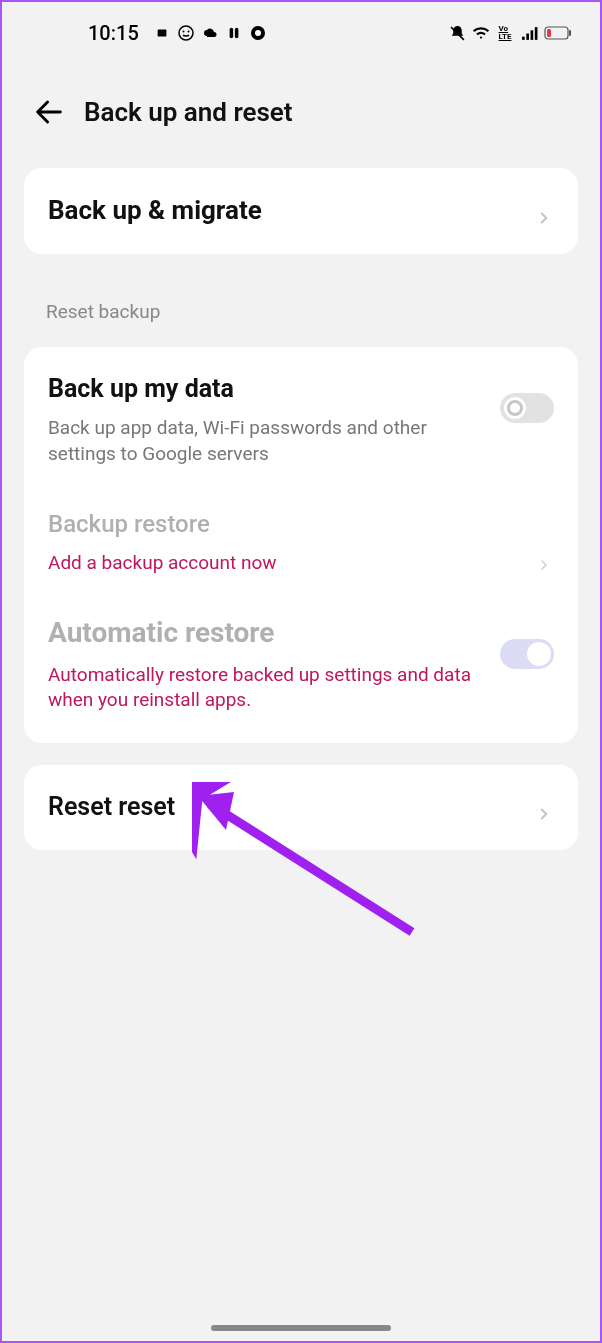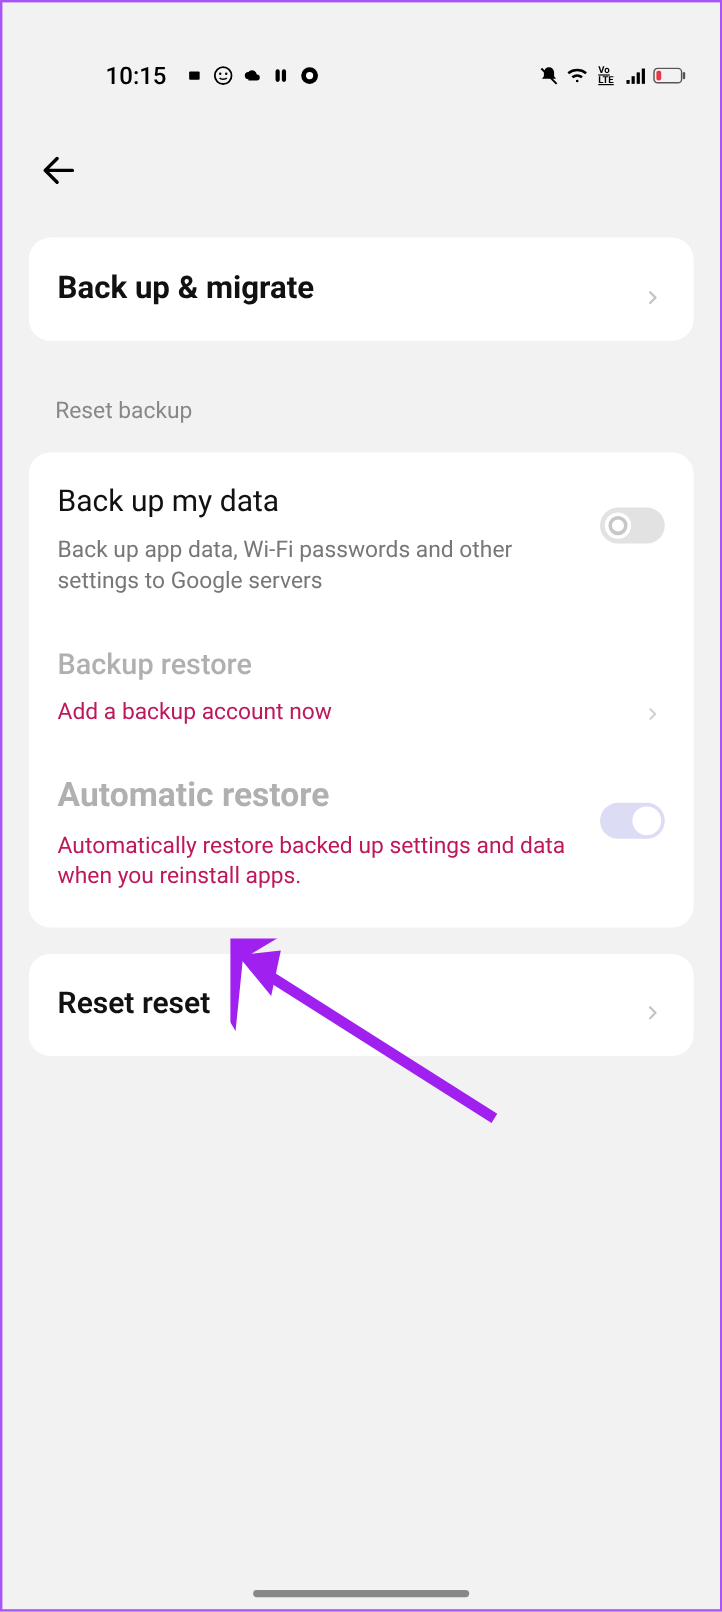--- a/index.html
+++ b/index.html
@@ -11,21 +11,20 @@
     border: 2px solid #a855f7;
     position: relative;
     overflow: hidden;
   }
   .status-bar {
     display: flex;
     justify-content: space-between;
     align-items: center;
     padding: 8px 28px 0 28px;
     height: 54px;
-    margin-top: 30px;
   }
   .status-left {
     display: flex;
     align-items: center;
     gap: 8px;
     font-size: 20px;
     font-weight: 500;
     color: #000;
     padding-left: 58px;
   }
@@ -47,21 +46,21 @@
     margin: 10px 22px;
     overflow: hidden;
   }
   .row {
     display: flex;
     align-items: flex-end;
     padding: 26px 24px;
     position: relative;
   }
   .row-content { flex: 1; min-width: 0; }
-  .row-title { font-size: 25px; font-weight: 400; color: #111; line-height: 1.3; }
+  .row-title { font-size: 25px; font-weight: 700; color: #111; line-height: 1.3; }
   .row-title.big { font-size: 26px; font-weight: 700; }
   .row-sub { font-size: 19px; color: #777; margin-top: 10px; line-height: 1.35; }
   .row.disabled .row-title { color: #b0b0b0; font-weight: 500; }
   .row.disabled .row-sub { color: #be185d; }
 
   .chevron {
     width: 20px; height: 20px; flex-shrink: 0; margin-left: 10px;
     display:flex; align-items:center; justify-content:center;
   }
 
@@ -179,20 +178,21 @@
     </span>
   </div>
 </div>
 
 <div class="header">
   <div class="back">
     <svg viewBox="0 0 24 24" width="34" height="34">
         <path d="M20 12H4m0 0l7-7m-7 7l7 7" stroke="#000" stroke-width="2" fill="none" stroke-linecap="round" stroke-linejoin="round"></path>
       </svg>
   </div>
+  <div class="header-title">Back up and reset</div>
 </div>
 
 <div class="card">
   <div class="row">
     <div class="row-content">
       <div class="row-title big">Back up &amp; migrate</div>
     </div>
     <div class="chevron">
       <svg viewBox="0 0 24 24" width="18" height="18">
           <path d="M9 6l6 6-6 6" stroke="#c4c4c4" stroke-width="2.5" fill="none" stroke-linecap="round" stroke-linejoin="round"></path>

